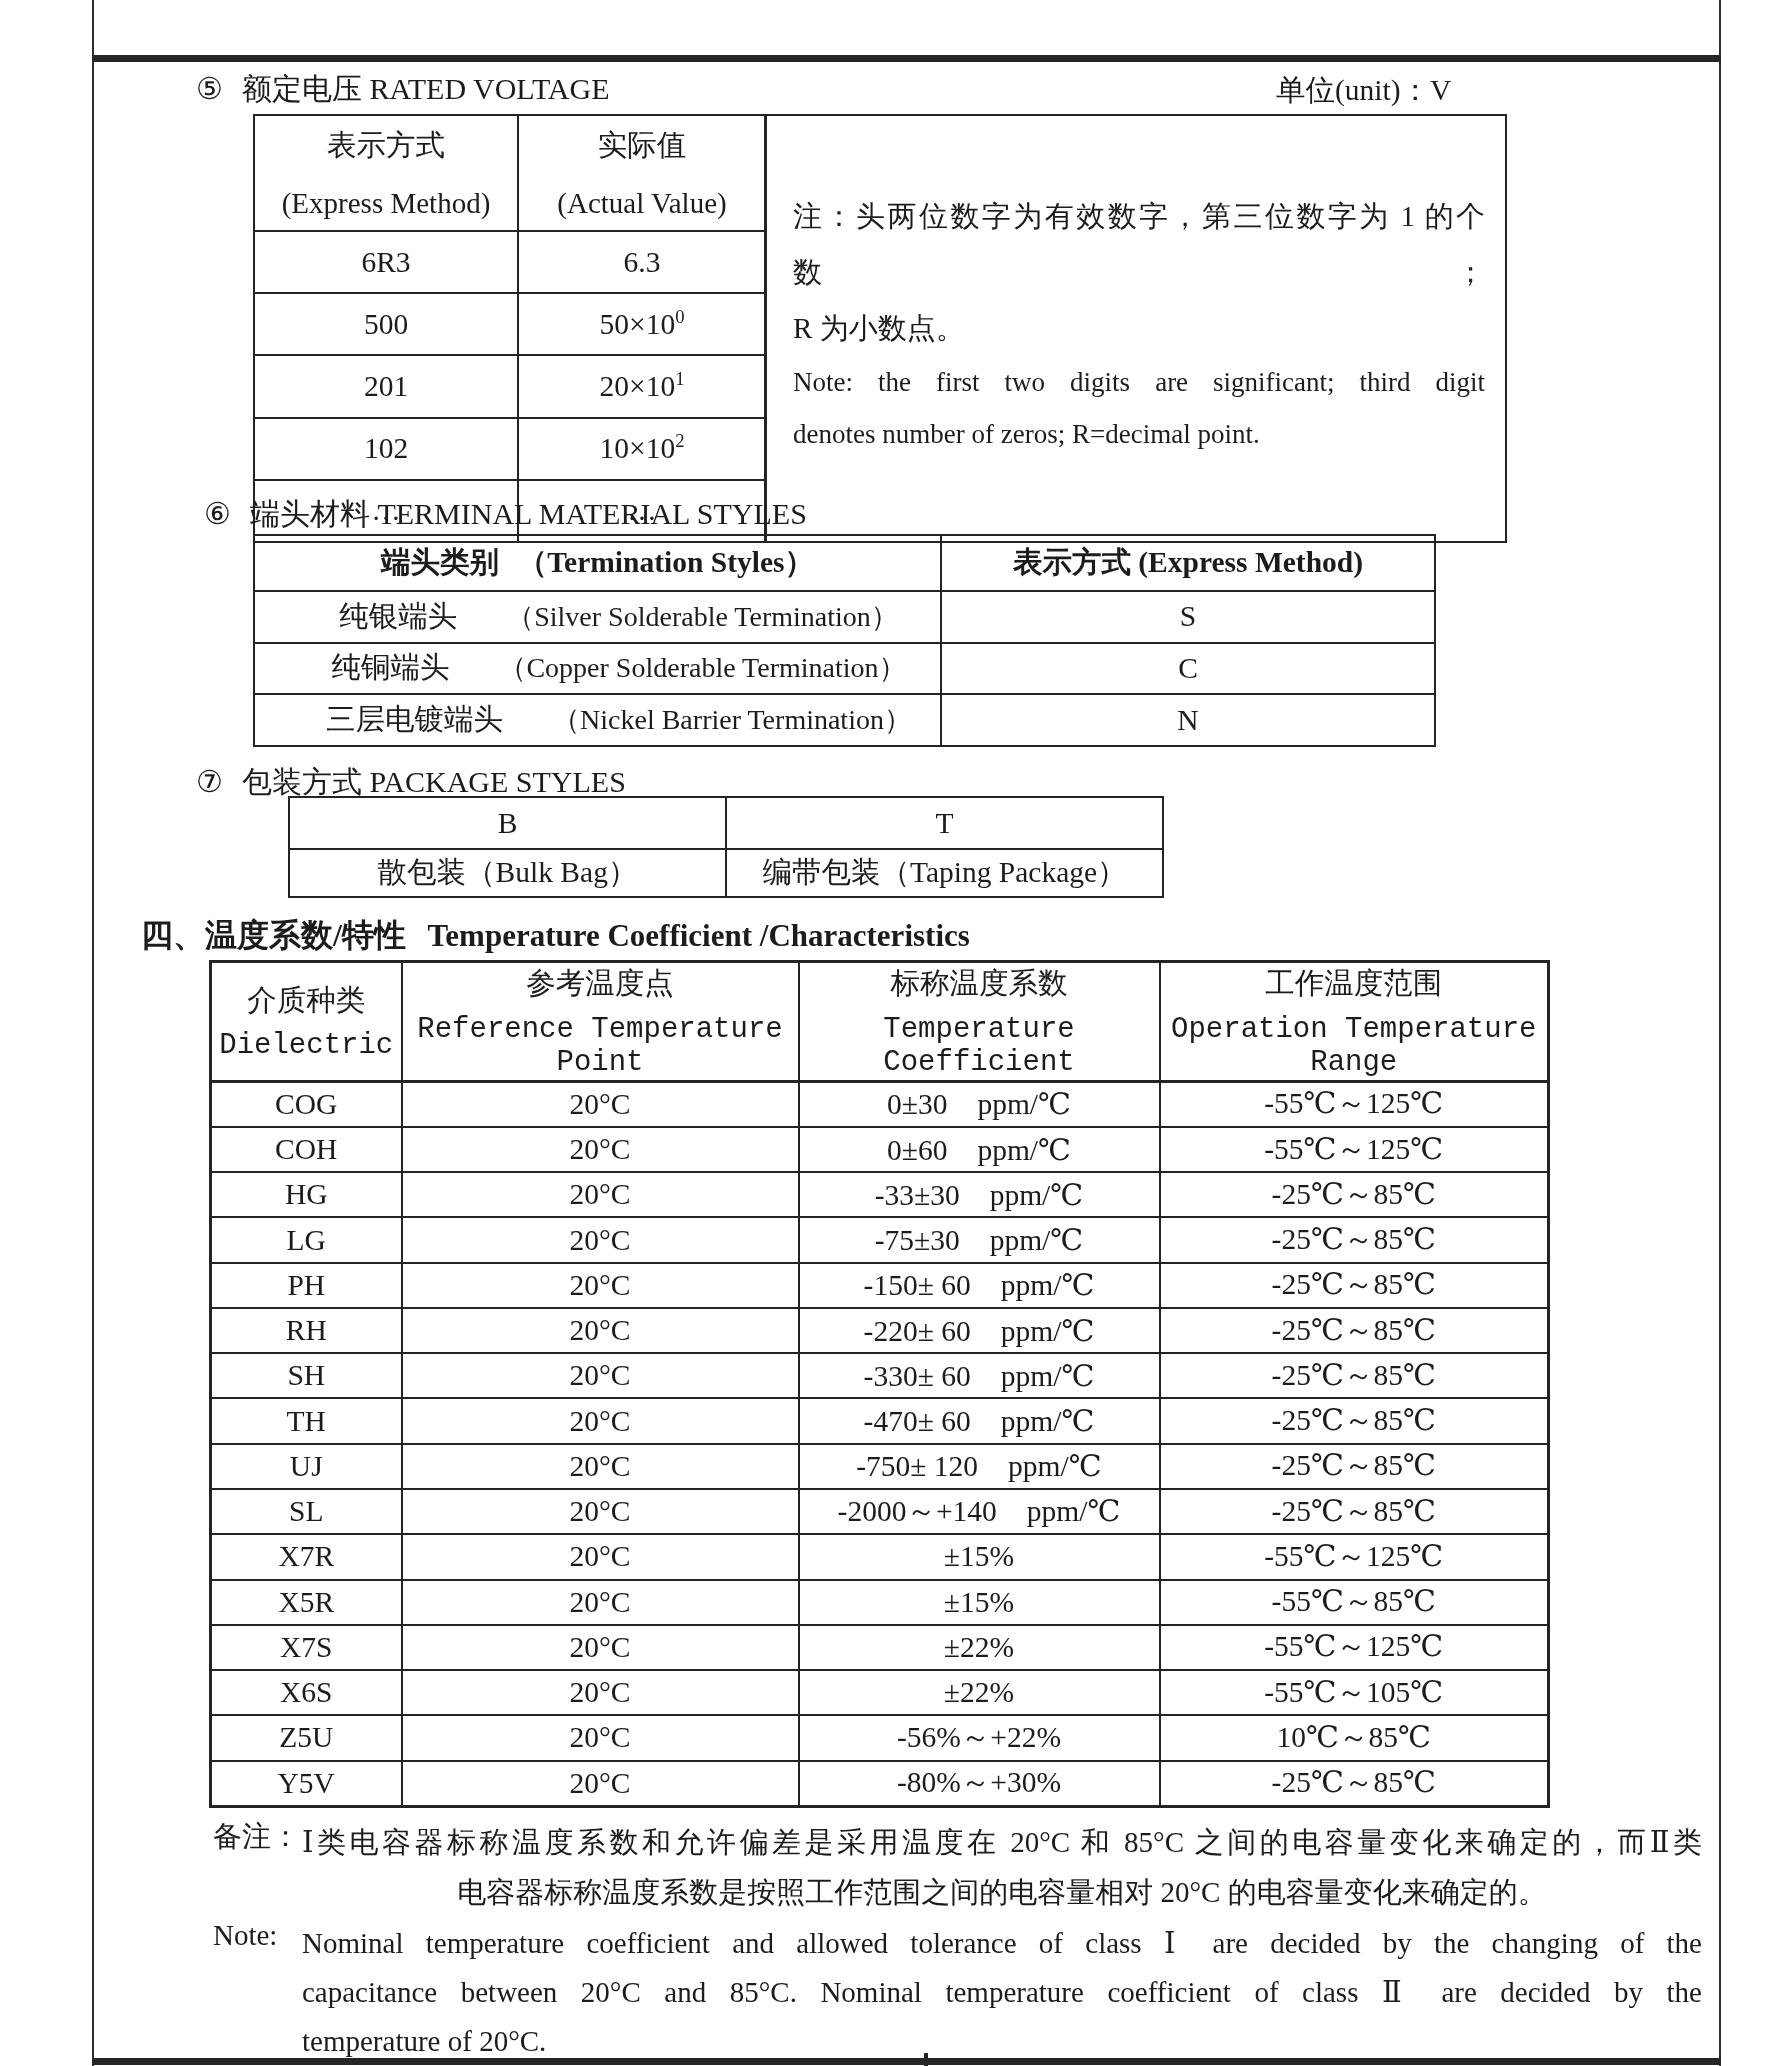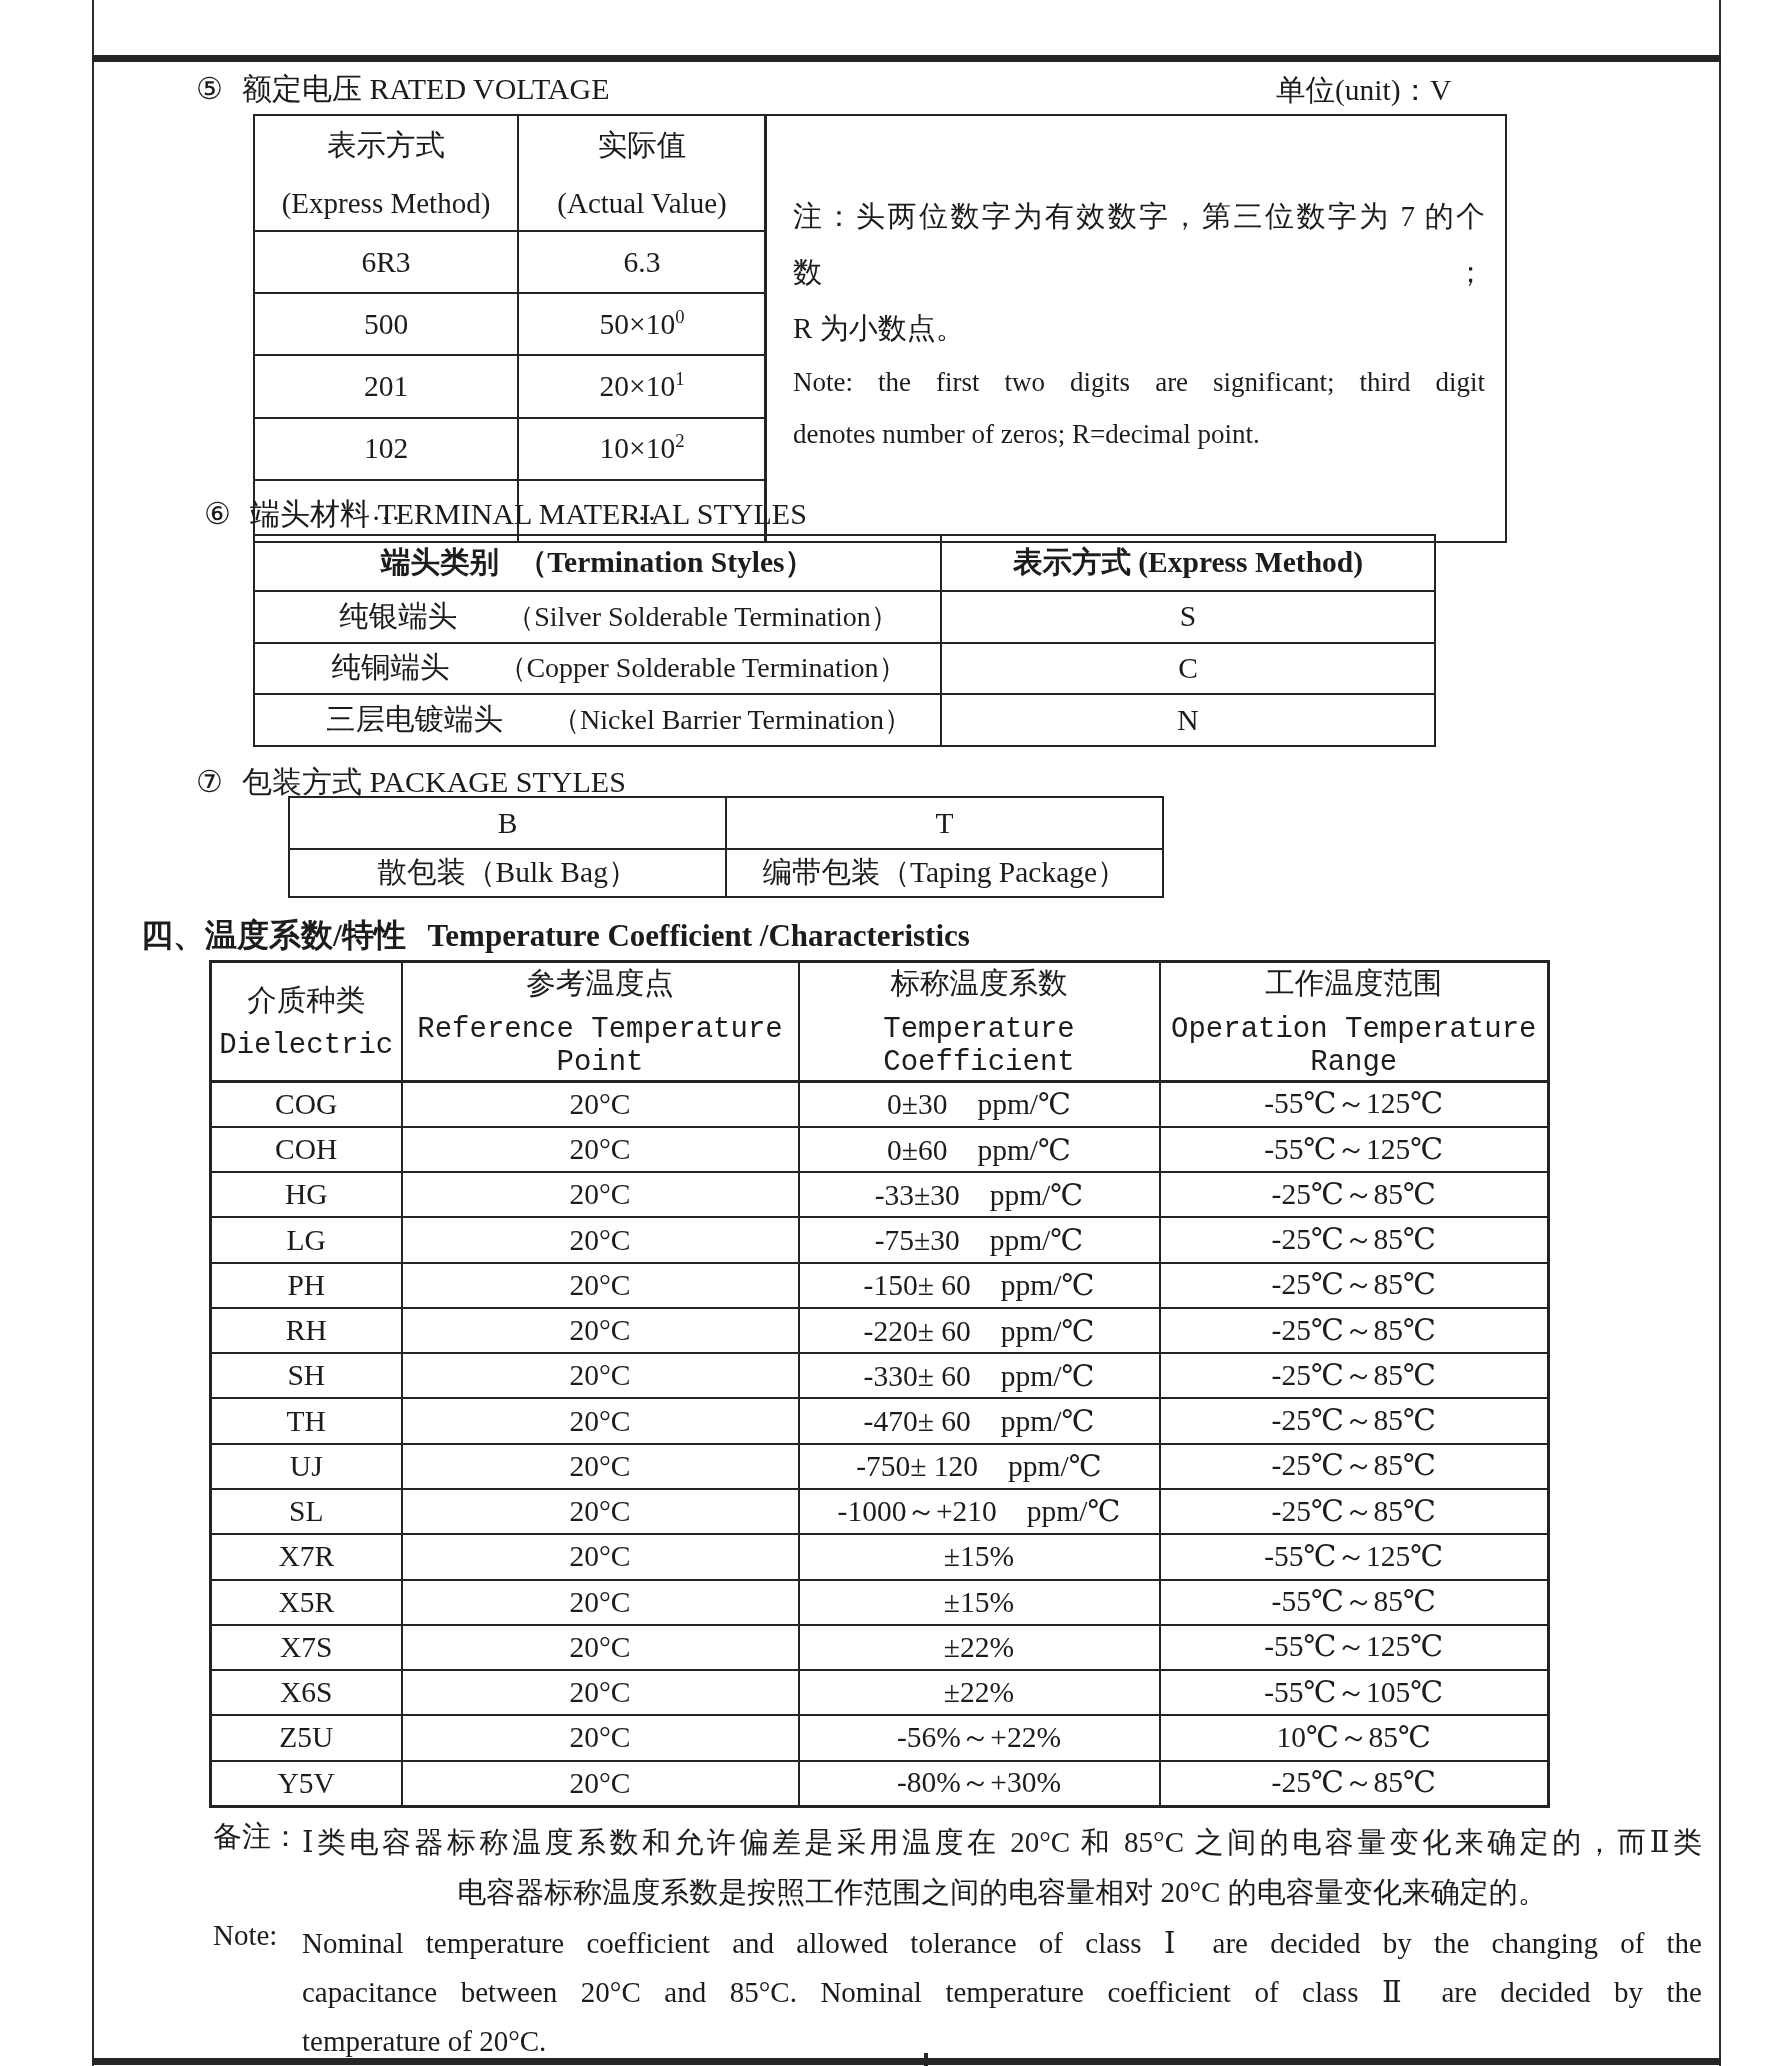--- a/index.html
+++ b/index.html
@@ -136,21 +136,21 @@
         <td>102</td>
         <td><span>10×10</span><sup>2</sup></td>
       </tr>
       <tr>
         <td>…</td>
         <td><span>…</span><sup></sup></td>
       </tr>
     </tbody>
       </table>
     <div class="rv-note">
-      <div class="zh j">注：头两位数字为有效数字，第三位数字为 7 的个数；</div>
+      <div class="zh j">注：头两位数字为有效数字，第三位数字为 1 的个数；</div>
       <div class="zh">R 为小数点。</div>
       <div class="en j">Note: the first two digits are significant; third digit</div>
       <div class="en">denotes number of zeros; R=decimal point.</div>
     </div>
   </div>
 
   <div class="title sec6">
     <span class="marker">⑥</span>
     <span>端头材料 TERMINAL MATERIAL STYLES</span>
   </div>
@@ -289,21 +289,21 @@
     </tr>
     <tr>
       <td>UJ</td>
       <td>20°C</td>
       <td><span>-750± 120</span><span class="u">ppm/℃</span></td>
       <td>-25℃～85℃</td>
     </tr>
     <tr>
       <td>SL</td>
       <td>20°C</td>
-      <td><span>-1000～+210</span><span class="u">ppm/℃</span></td>
+      <td><span>-2000～+140</span><span class="u">ppm/℃</span></td>
       <td>-25℃～85℃</td>
     </tr>
     <tr>
       <td>X7R</td>
       <td>20°C</td>
       <td><span>±15%</span><span class="u"></span></td>
       <td>-55℃～125℃</td>
     </tr>
     <tr>
       <td>X5R</td>

